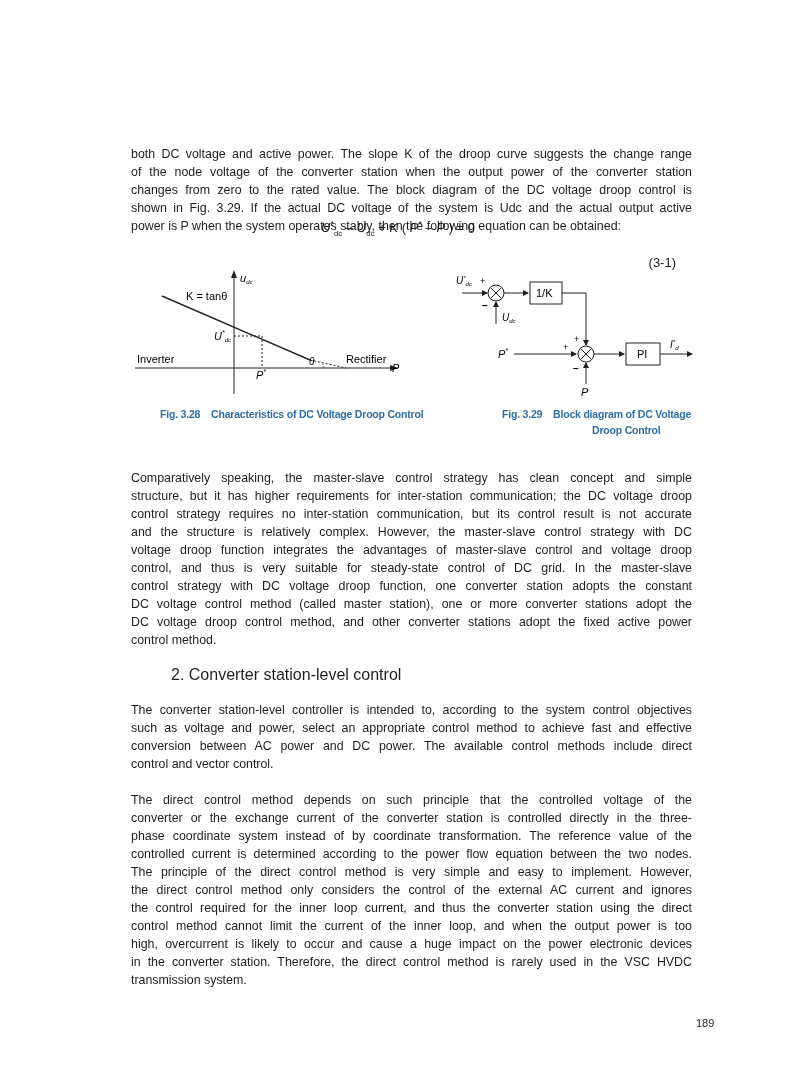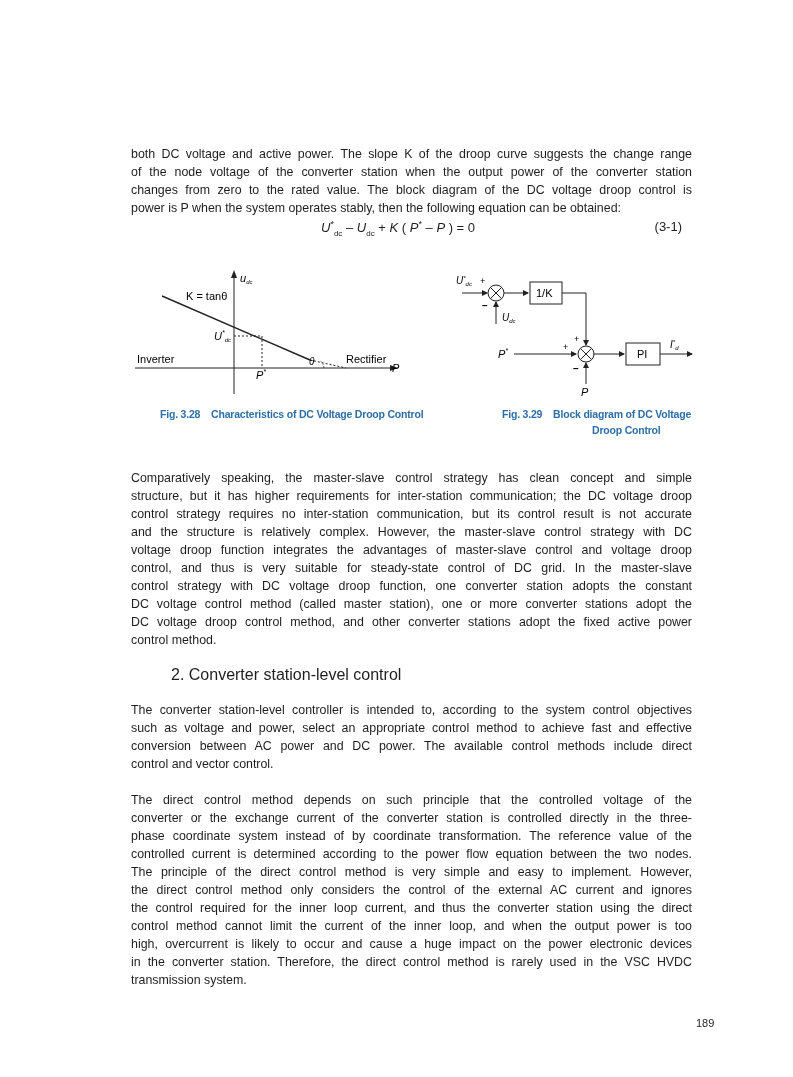--- a/index.html
+++ b/index.html
@@ -6,33 +6,34 @@
   body { width: 793px; height: 1077px; position: relative; overflow: hidden;
          font-family: "Liberation Sans", sans-serif; color: #1e1e1e; }
   .para { position: absolute; left: 131px; width: 561px; font-size: 12.4px; line-height: 18px;
           text-align: justify; }
   .para .line { display: block; text-align: justify; text-align-last: justify; white-space: nowrap; }
   .para .line.last { text-align-last: left; }
   .equation { position: absolute; left: 131px; width: 561px; top: 219px; font-size: 13px; height: 18px; }
   .eq-body { position: absolute; left: 190px; font-style: normal; }
   .eq-body i { font-style: italic; }
   .eq-body sub { font-size: 8px; }
-  .eq-num { position: absolute; right: 10px; }
+  .eq-num { position: absolute; right: 16px; margin-top: 36px; }
   .caption { position: absolute; font-size: 10.5px; font-weight: bold; color: #2e6ea6; letter-spacing: -0.2px; line-height: 16px; padding-left: 29px; }
   .section-heading { position: absolute; left: 131px; top: 666px; font-size: 16px; margin-left: 40px; }
   .page-number { position: absolute; left: 696px; top: 1017px; font-size: 11px; }
   svg text { font-family: "Liberation Sans", sans-serif; }
 </style>
 </head>
 <body>
 
 <div class="para" style="top:112px;margin-top:33px;">
   <span class="line">both DC voltage and active power. The slope K of the droop curve suggests the change range</span>
   <span class="line">of the node voltage of the converter station when the output power of the converter station</span>
   <span class="line">changes from zero to the rated value. The block diagram of the DC voltage droop control is</span>
+  <span class="line">shown in Fig. 3.29. If the actual DC voltage of the system is Udc and the actual output active</span>
   <span class="line last">power is P when the system operates stably, then the following equation can be obtained:</span>
 </div>
 
 <div class="equation">
   <span class="eq-body"><i>U</i><sup style="font-size:9px">*</sup><sub>dc</sub><span> – </span><i>U</i><sub>dc</sub><span> + </span><i>K</i><span> ( </span><i>P</i><sup style="font-size:9px">*</sup><span> – </span><i>P</i><span> ) = 0</span></span>
   <span class="eq-num">(3-1)</span>
 </div>
 
 <svg style="position:absolute;left:130px;top:262px;" width="280" height="132" viewBox="0 0 280 132">
 

